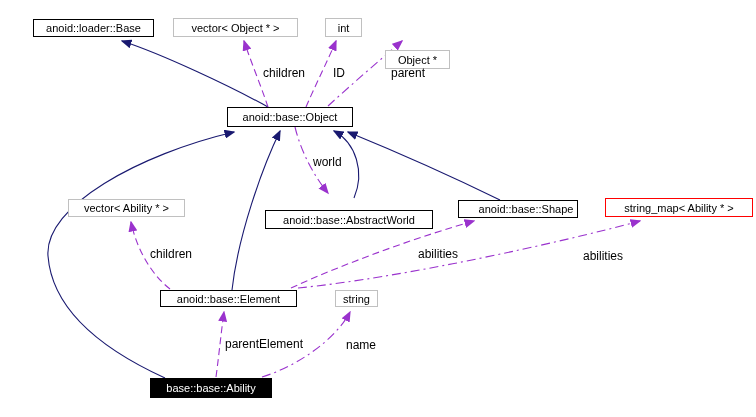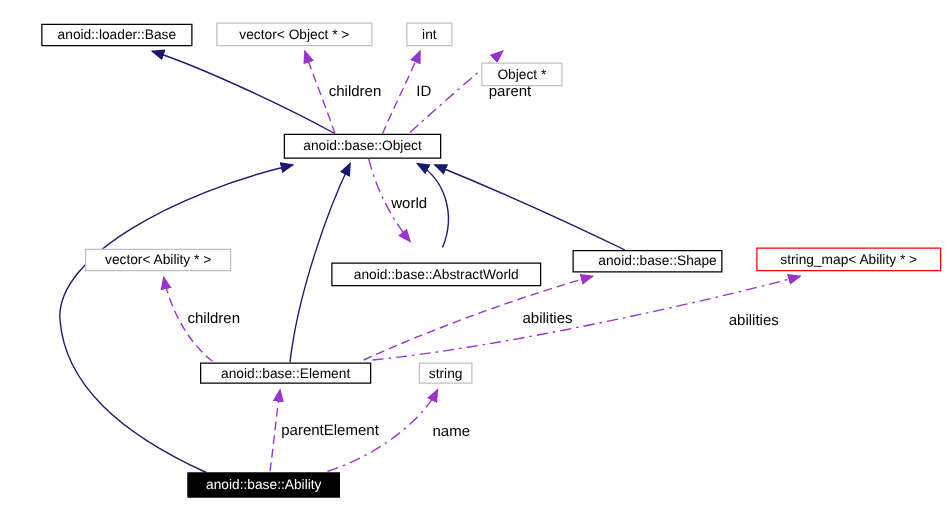--- a/index.html
+++ b/index.html
@@ -84,21 +84,21 @@
   <div class="node template n-vector-object">vector&lt; Object * &gt;</div>
   <div class="node template n-int">int</div>
   <div class="node template n-object-ptr">Object *</div>
   <div class="node n-object">anoid::base::Object</div>
   <div class="node template n-vector-ability">vector&lt; Ability * &gt;</div>
   <div class="node n-abstract-world">anoid::base::AbstractWorld</div>
   <div class="node n-shape">anoid::base::Shape</div>
   <div class="node external n-string-map">string_map&lt; Ability * &gt;</div>
   <div class="node n-element">anoid::base::Element</div>
   <div class="node template n-string">string</div>
-  <div class="node focus n-ability">anoid::base::Ability</div>
+  <div class="node focus n-ability">base::base::Ability</div>
 
   <div class="edge-label l-children">children</div>
   <div class="edge-label l-id">ID</div>
   <div class="edge-label l-parent">parent</div>
   <div class="edge-label l-world">world</div>
   <div class="edge-label l-childrenA">children</div>
   <div class="edge-label l-theShape">abilities</div>
   <div class="edge-label l-abilities">abilities</div>
   <div class="edge-label l-parentElement">parentElement</div>
   <div class="edge-label l-name">name</div>

